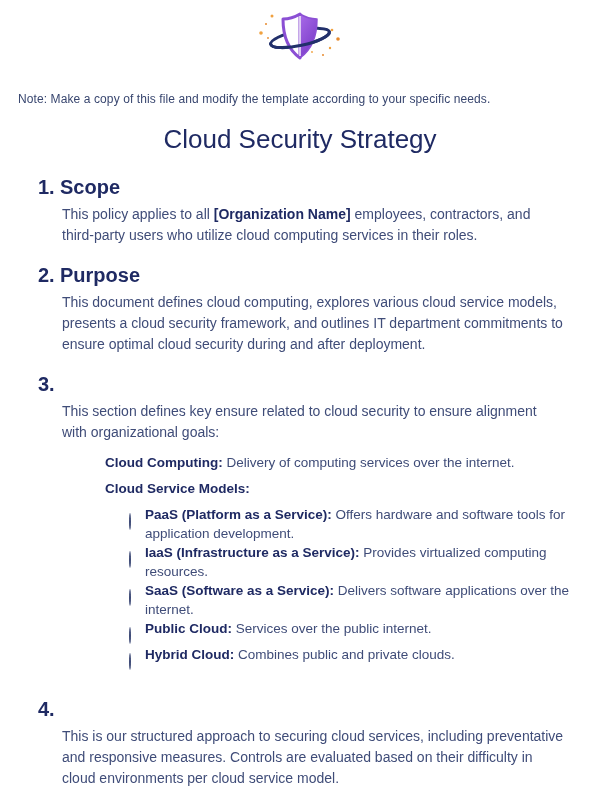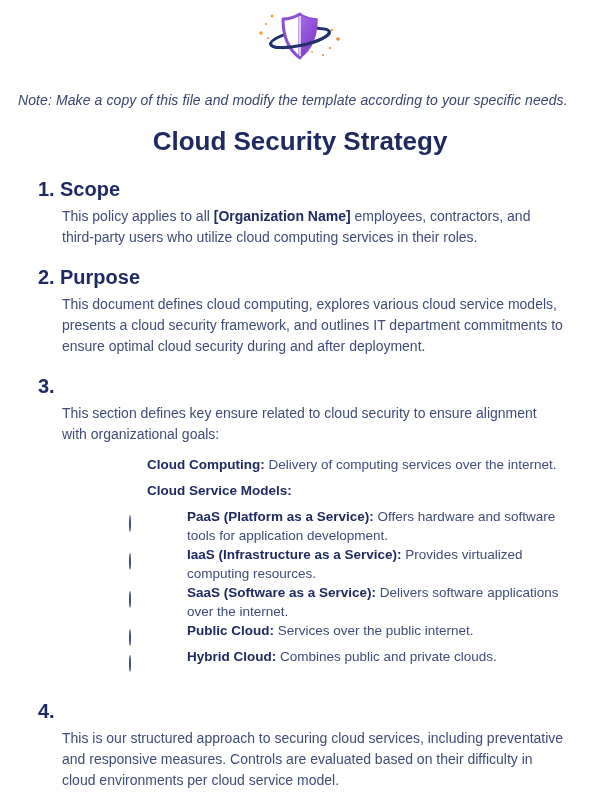--- a/index.html
+++ b/index.html
@@ -1,30 +1,30 @@
 <!DOCTYPE html>
 <html><head>
 <meta charset="utf-8">
 <style>
   html,body{margin:0;padding:0;}
   body{
     width:600px;height:806px;overflow:hidden;background:#ffffff;
     font-family:"Liberation Sans", sans-serif;color:#3F4C78;
   }
   .logo-wrap{padding-top:8px;height:56px;display:flex;justify-content:center;}
-  .note{margin:28px 0 0 18px;font-size:14px;font-style:italic;color:#38466F;letter-spacing:0.1px;}
-  .title{margin:18px 0 0 0;text-align:center;font-size:26px;line-height:30px;font-weight:700;color:#1F2A63;}
+  .note{margin:28px 0 0 18px;font-size:12px;color:#38466F;letter-spacing:0.1px;}
+  .title{margin:18px 0 0 0;text-align:center;font-size:26px;line-height:30px;font-weight:400;color:#1F2A63;}
   .sec-head{display:flex;margin:17px 0 0 38px;font-size:20px;line-height:24px;font-weight:700;color:#1F2A63;}
   .sec-head .num{width:22px;flex:none;}
   .sec-head.first{margin-top:21px;}
   .sec-head.last{margin-top:26px;}
   .body-par{margin:5px 7px 0 62px;width:502px;font-size:14px;line-height:21px;color:#3F4C78;}
   .b{font-weight:700;color:#1F2A63;}
   .bullets{margin:10px 0 0 87px;width:482px;font-size:13.5px;line-height:19px;}
-  .li{display:flex;gap:42px;}
+  .li{display:flex;}
   .li.l2{margin-left:40px;}
   .mark-cell{width:18px;flex:none;padding-top:7px;}
   .li .dot{width:5px;height:5px;border-radius:50%;background:#1F2A63;margin-left:2px;}
   .li.l2 .dot{width:4px;height:4px;background:transparent;border:1.2px solid #3F4C78;box-sizing:content-box;}
   .li .txt{flex:1;}
 </style>
 </head>
 <body>
 
 <div class="logo-wrap">

